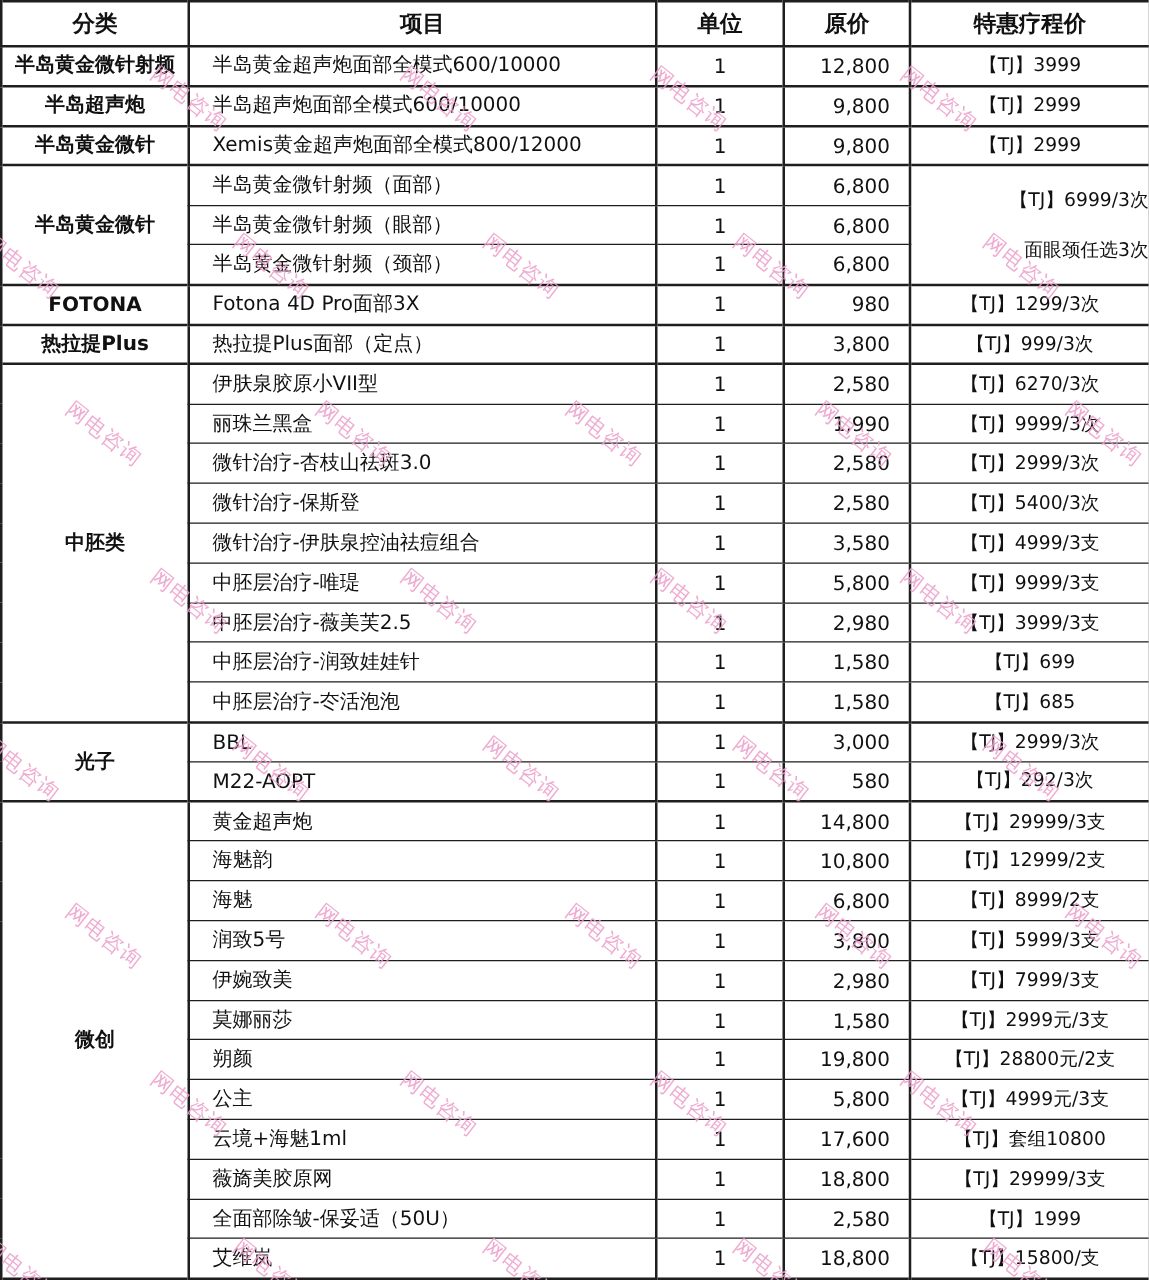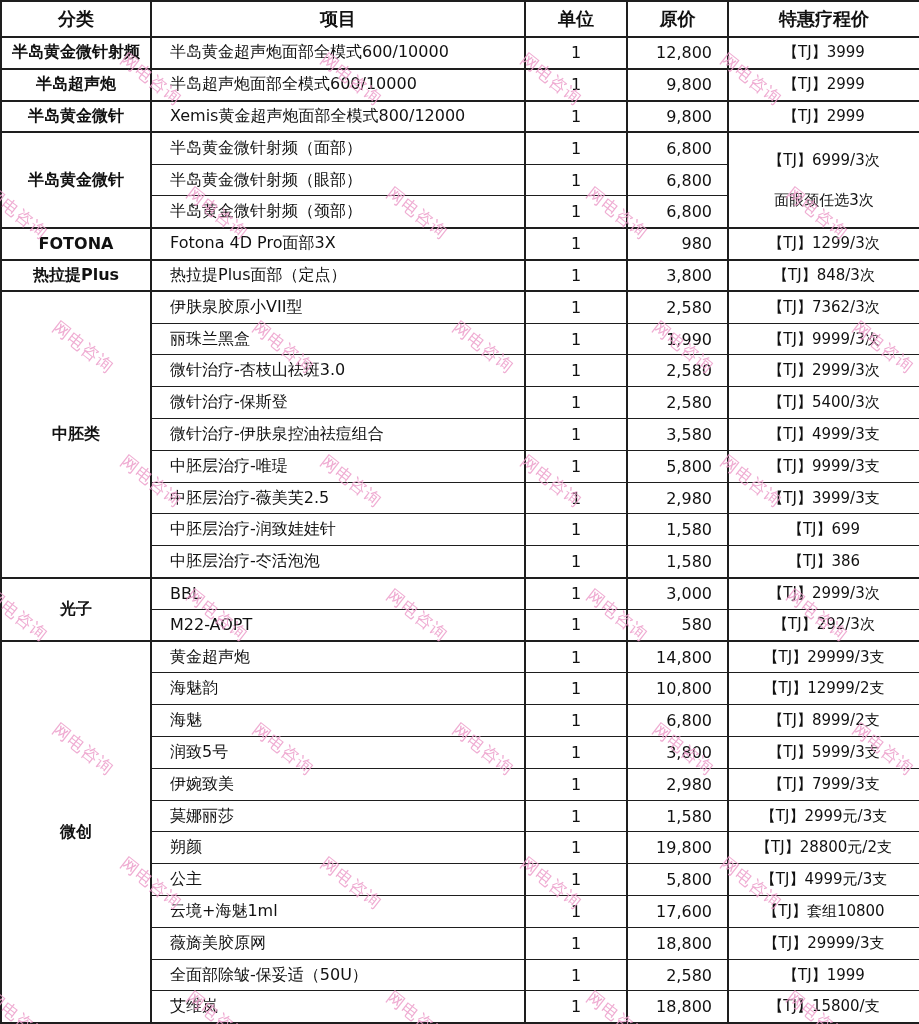--- a/index.html
+++ b/index.html
@@ -37,21 +37,21 @@
     text-align: center;
     background: #fff;
   }
   tbody tr { height: 31px; }
   tr.sec-start td { border-top-width: 2px; }
   td.cat  { font-weight: bold; text-align: center; font-size: 16px; }
   td.item { text-align: left; padding-left: 18px; font-size: 16px; }
   td.unit { text-align: center; font-size: 16px; }
   td.price{ text-align: right; padding-right: 15px; font-size: 16px; }
   td.special { text-align: center; font-size: 15px; }
-  td.special .line { line-height: 40px; }
+  td.special .line { line-height: 40px; text-align: right; }
   .wm-layer {
     position: absolute; left: 0; top: 0; right: 0; bottom: 0;
     pointer-events: none; z-index: 9;
   }
   .wm {
     position: absolute;
     font-size: 17px;
     letter-spacing: 1px;
     color: rgba(236, 158, 202, 0.85);
     transform: rotate(38deg);
@@ -127,28 +127,28 @@
           <td class="item">Fotona 4D Pro面部3X</td>
           <td class="unit">1</td>
           <td class="price">980</td>
           <td class="special">【TJ】1299/3次</td>
         </tr>
         <tr class="sec-start">
           <td class="cat" rowspan="1">热拉提Plus</td>
           <td class="item">热拉提Plus面部（定点）</td>
           <td class="unit">1</td>
           <td class="price">3,800</td>
-          <td class="special">【TJ】848/3次</td>
+          <td class="special">【TJ】999/3次</td>
         </tr>
         <tr class="sec-start">
           <td class="cat" rowspan="9">中胚类</td>
           <td class="item">伊肤泉胶原小VII型</td>
           <td class="unit">1</td>
           <td class="price">2,580</td>
-          <td class="special">【TJ】7362/3次</td>
+          <td class="special">【TJ】6270/3次</td>
         </tr>
         <tr>
           <td class="item">丽珠兰黑盒</td>
           <td class="unit">1</td>
           <td class="price">1,990</td>
           <td class="special">【TJ】9999/3次</td>
         </tr>
         <tr>
           <td class="item">微针治疗-杏枝山祛斑3.0</td>
           <td class="unit">1</td>
@@ -182,21 +182,21 @@
         <tr>
           <td class="item">中胚层治疗-润致娃娃针</td>
           <td class="unit">1</td>
           <td class="price">1,580</td>
           <td class="special">【TJ】699</td>
         </tr>
         <tr>
           <td class="item">中胚层治疗-冭活泡泡</td>
           <td class="unit">1</td>
           <td class="price">1,580</td>
-          <td class="special">【TJ】386</td>
+          <td class="special">【TJ】685</td>
         </tr>
         <tr class="sec-start">
           <td class="cat" rowspan="2">光子</td>
           <td class="item">BBL</td>
           <td class="unit">1</td>
           <td class="price">3,000</td>
           <td class="special">【TJ】2999/3次</td>
         </tr>
         <tr>
           <td class="item">M22-AOPT</td>

